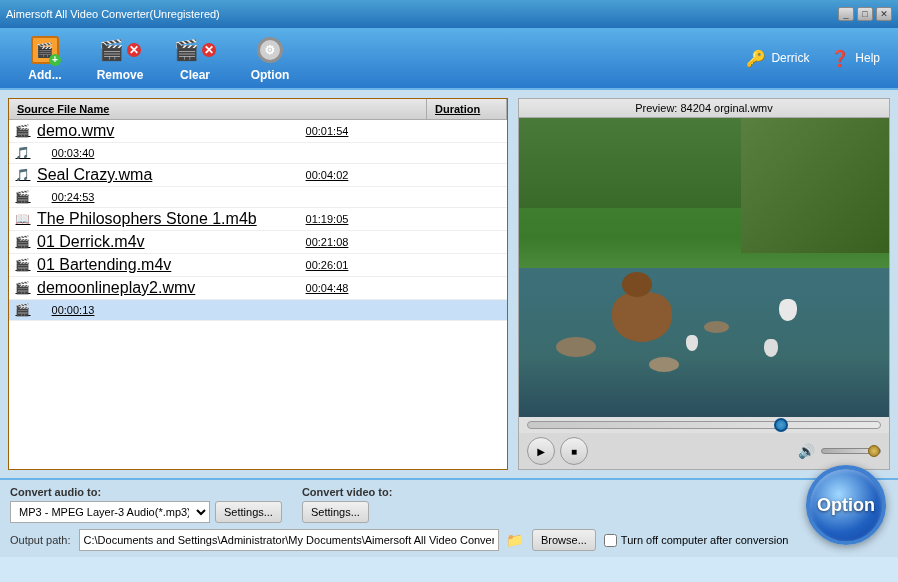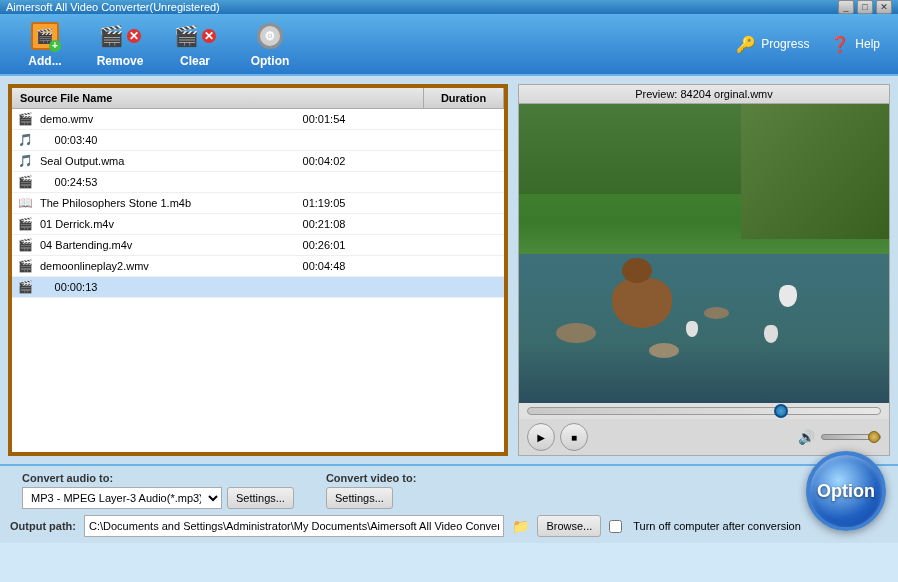--- a/index.html
+++ b/index.html
@@ -8,21 +8,21 @@
       height: 582px;
       font-family: Arial, sans-serif;
       font-size: 12px;
       background: #d0e8f8;
       overflow: hidden;
     }
 
     
     #title-bar {
       background: linear-gradient(to bottom, #4a9fd4, #2271b8);
-      height: 14px;
+      height: 28px;
       display: flex;
       align-items: center;
       justify-content: space-between;
       padding: 0 6px;
       color: white;
       font-size: 11px;
     }
     #title-bar-controls {
       display: flex;
       gap: 3px;
@@ -89,38 +89,39 @@
       display: flex;
       height: 390px;
       background: #c8dff0;
       border-top: 2px solid #6ab2e8;
     }
 
     
     #file-list-panel {
       flex: 0 0 500px;
       background: white;
-      border: 4px solid #a16207;
+      border: 1px solid #a16207;
       margin: 8px 5px 8px 8px;
       display: flex;
       flex-direction: column;
+      text-decoration: underline;
     }
     #file-list-header {
       display: flex;
       background: linear-gradient(to bottom, #e8e8e8, #d0d0d0);
       border-bottom: 1px solid #aaa;
     }
     .col-header {
       padding: 4px 8px;
       font-size: 11px;
       font-weight: bold;
       border-right: 1px solid #aaa;
     }
     .col-name { flex: 1; }
-    .col-duration { width: 80px; text-align: center; }
+    .col-duration { width: 80px; }
     .col-progress { width: 140px; text-align: center; }
 
     #file-list-body {
       flex: 1;
       overflow-y: auto;
     }
     .file-row {
       display: flex;
       align-items: center;
       padding: 2px 0;
@@ -132,21 +133,21 @@
       width: 20px;
       height: 16px;
       display: flex;
       align-items: center;
       justify-content: center;
       margin-left: 4px;
     }
     .file-name {
       flex: 1;
       padding: 0 4px;
-      font-size: 11px;
+      font-size: 16px;
       white-space: nowrap;
       overflow: hidden;
       text-overflow: ellipsis;
     }
     .file-duration {
       width: 80px;
       text-align: center;
       font-size: 11px;
     }
     .file-progress {
@@ -256,21 +257,20 @@
     }
     #bottom-row2 {
       display: flex;
       align-items: center;
       gap: 8px;
     }
     .convert-group {
       display: flex;
       flex-direction: column;
       gap: 3px;
-      margin-left: 12px;
     }
     .convert-label {
       font-size: 11px;
       font-weight: bold;
       color: #333;
     }
     .convert-row {
       display: flex;
       align-items: center;
       gap: 5px;
@@ -286,21 +286,21 @@
       height: 22px;
       padding: 0 8px;
       font-size: 11px;
       background: linear-gradient(to bottom, #f0f0f0, #d8d8d8);
       border: 1px solid #aaa;
       border-radius: 3px;
       cursor: pointer;
     }
     .output-label {
       font-size: 11px;
-      font-weight: bold;
+      font-weight: normal;
       color: #333;
     }
     .output-path {
       flex: 1;
       height: 22px;
       font-size: 11px;
       border: 1px solid #aaa;
       background: white;
       padding: 0 4px;
       max-width: 420px;
@@ -310,21 +310,21 @@
       padding: 0 8px;
       font-size: 11px;
       background: linear-gradient(to bottom, #f0f0f0, #d8d8d8);
       border: 1px solid #aaa;
       border-radius: 3px;
       cursor: pointer;
     }
     .turnoff-check {
       display: flex;
       align-items: center;
-      gap: 11px;
+      gap: 4px;
       font-size: 11px;
     }
 
     
     #start-btn {
       position: absolute;
       right: 12px;
       bottom: 12px;
       width: 80px;
       height: 80px;
@@ -486,21 +486,21 @@
     <div class="toolbar-icon">
       <div class="icon-gear">⚙</div>
     </div>
     <span>Option</span>
   </div>
 
   <div class="toolbar-spacer"></div>
 
   <div class="register-btn">
     <span style="font-size:16px;color:#f8d040;">🔑</span>
-    <span>Progress</span>
+    <span>Derrick</span>
   </div>
 
   <div class="help-btn">
     <span style="font-size:16px;color:#40d040;">❓</span>
     <span>Help</span>
   </div>
 </div>
 
 <div id="main">
 
@@ -517,21 +517,21 @@
       <div class="file-duration">00:01:54</div>
       <div class="file-progress"></div>
     </div>
         <div class="file-row">
       <div class="file-icon">🎵</div>
       <div class="file-duration">00:03:40</div>
       <div class="file-progress"></div>
     </div>
         <div class="file-row">
       <div class="file-icon">🎵</div>
-      <div class="file-name">Seal Output.wma</div>
+      <div class="file-name">Seal Crazy.wma</div>
       <div class="file-duration">00:04:02</div>
       <div class="file-progress"></div>
     </div>
         <div class="file-row">
       <div class="file-icon">🎬</div>
       <div class="file-duration">00:24:53</div>
       <div class="file-progress"></div>
     </div>
         <div class="file-row">
       <div class="file-icon">📖</div>
@@ -540,21 +540,21 @@
       <div class="file-progress"></div>
     </div>
         <div class="file-row">
       <div class="file-icon">🎬</div>
       <div class="file-name">01 Derrick.m4v</div>
       <div class="file-duration">00:21:08</div>
       <div class="file-progress"></div>
     </div>
         <div class="file-row">
       <div class="file-icon">🎬</div>
-      <div class="file-name">04 Bartending.m4v</div>
+      <div class="file-name">01 Bartending.m4v</div>
       <div class="file-duration">00:26:01</div>
       <div class="file-progress"></div>
     </div>
         <div class="file-row">
       <div class="file-icon">🎬</div>
       <div class="file-name">demoonlineplay2.wmv</div>
       <div class="file-duration">00:04:48</div>
       <div class="file-progress"></div>
     </div>
         <div class="file-row selected">

